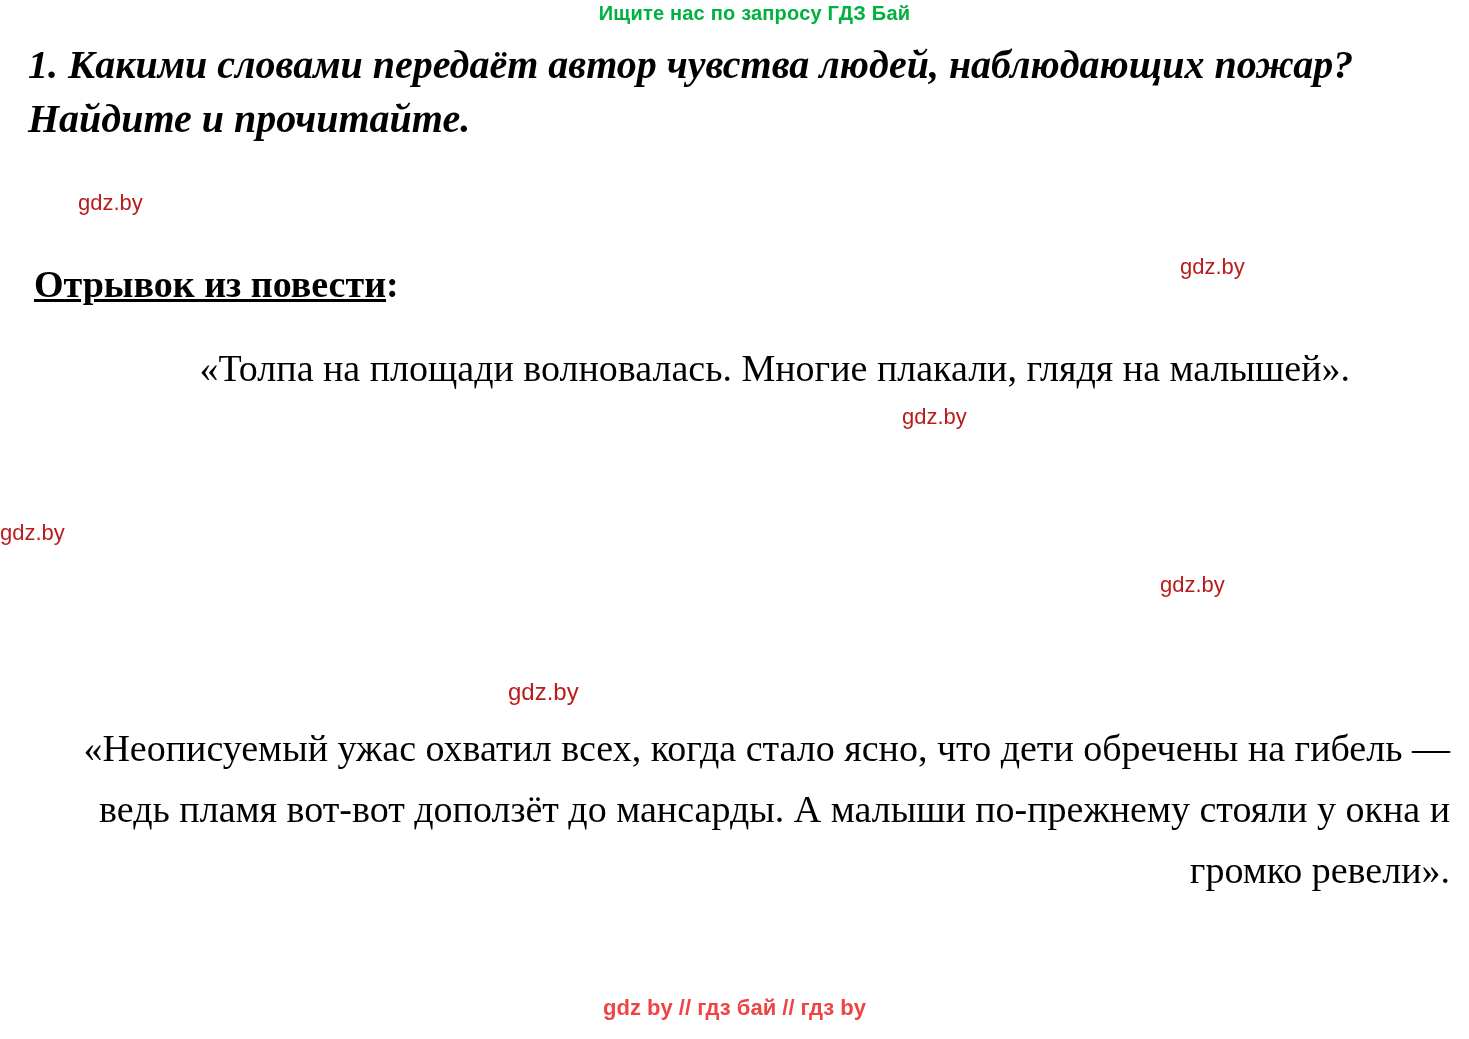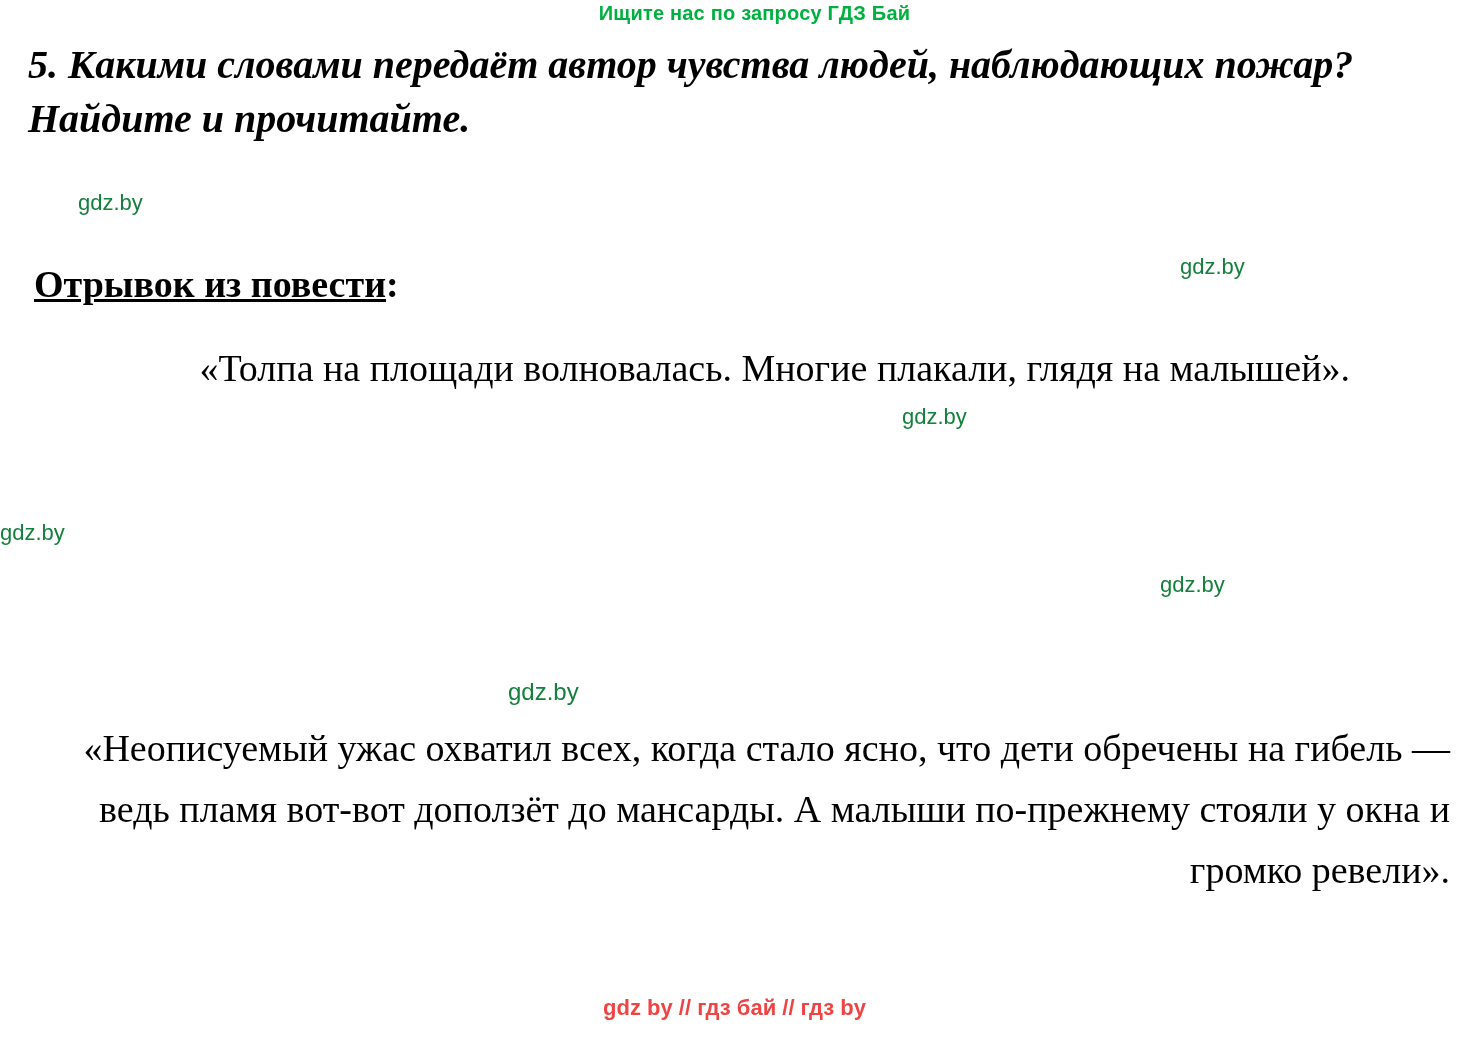--- a/index.html
+++ b/index.html
@@ -75,21 +75,21 @@
     width: 1150px;
   }
   .para-3 {
     top: 718px;
     left: 30px;
     width: 1420px;
   }
   .wm {
     position: absolute;
     font-family: "Liberation Sans", sans-serif;
-    color: #15803d;
+    color: #b91c1c;
     font-size: 22px;
     white-space: nowrap;
   }
   .wm-1 { top: 190px; left: 78px; }
   .wm-2 { top: 254px; left: 1180px; }
   .wm-3 { top: 404px; left: 902px; }
   .wm-4 { top: 520px; left: 0px; }
   .wm-5 { top: 572px; left: 1160px; }
   .wm-6 { top: 678px; left: 508px; font-size: 24px; }
   .bottom-wm {
@@ -104,21 +104,21 @@
     color: #ef4444;
   }
 </style>
 </head>
 <body>
 
 <div class="page">
 
   <div class="top-banner">Ищите нас по запросу ГДЗ Бай</div>
 
-  <div class="question">5. Какими словами передаёт автор чувства людей, наблюдающих пожар? Найдите и прочитайте.</div>
+  <div class="question">1. Какими словами передаёт автор чувства людей, наблюдающих пожар? Найдите и прочитайте.</div>
 
   <div class="excerpt-heading">
     <span class="underlined">Отрывок из повести</span><span>:</span>
   </div>
 
   <div class="para para-1">«Толпа на площади волновалась. Многие плакали, глядя на малышей».</div>
 
 
   <div class="para para-3">«Неописуемый ужас охватил всех, когда стало ясно, что дети обречены на гибель — ведь пламя вот-вот доползёт до мансарды. А малыши по-прежнему стояли у окна и громко ревели».</div>
 

